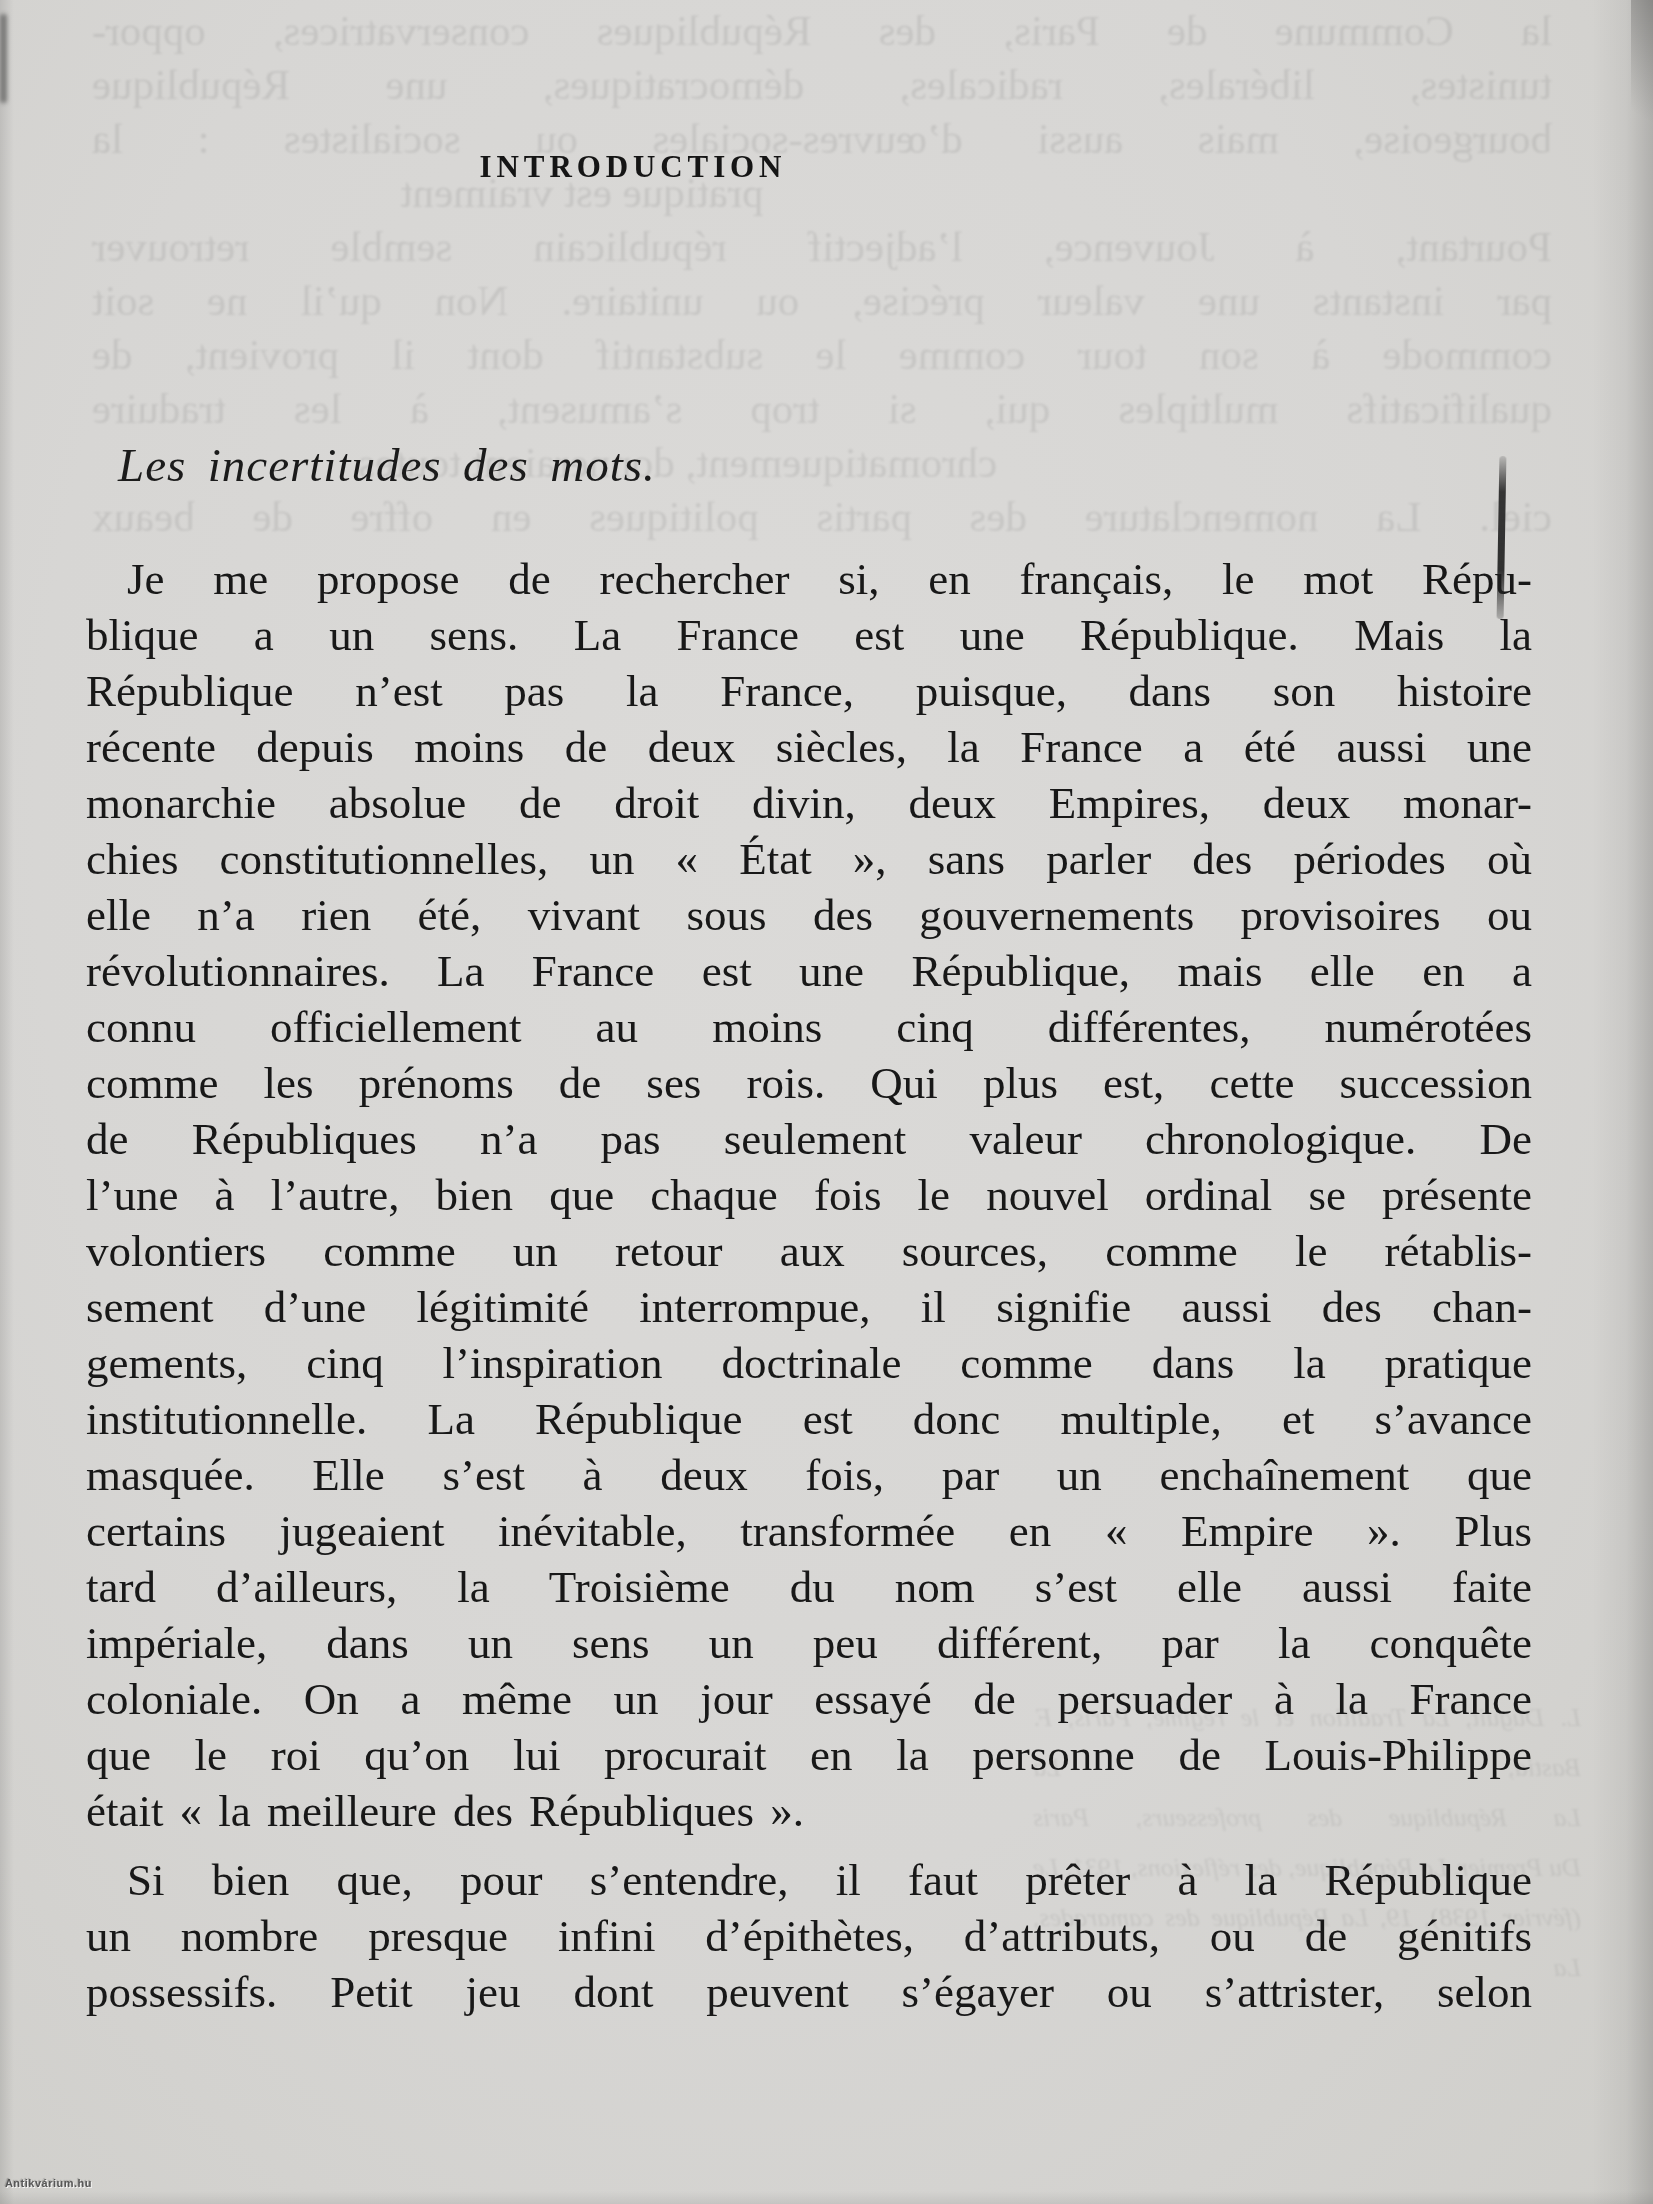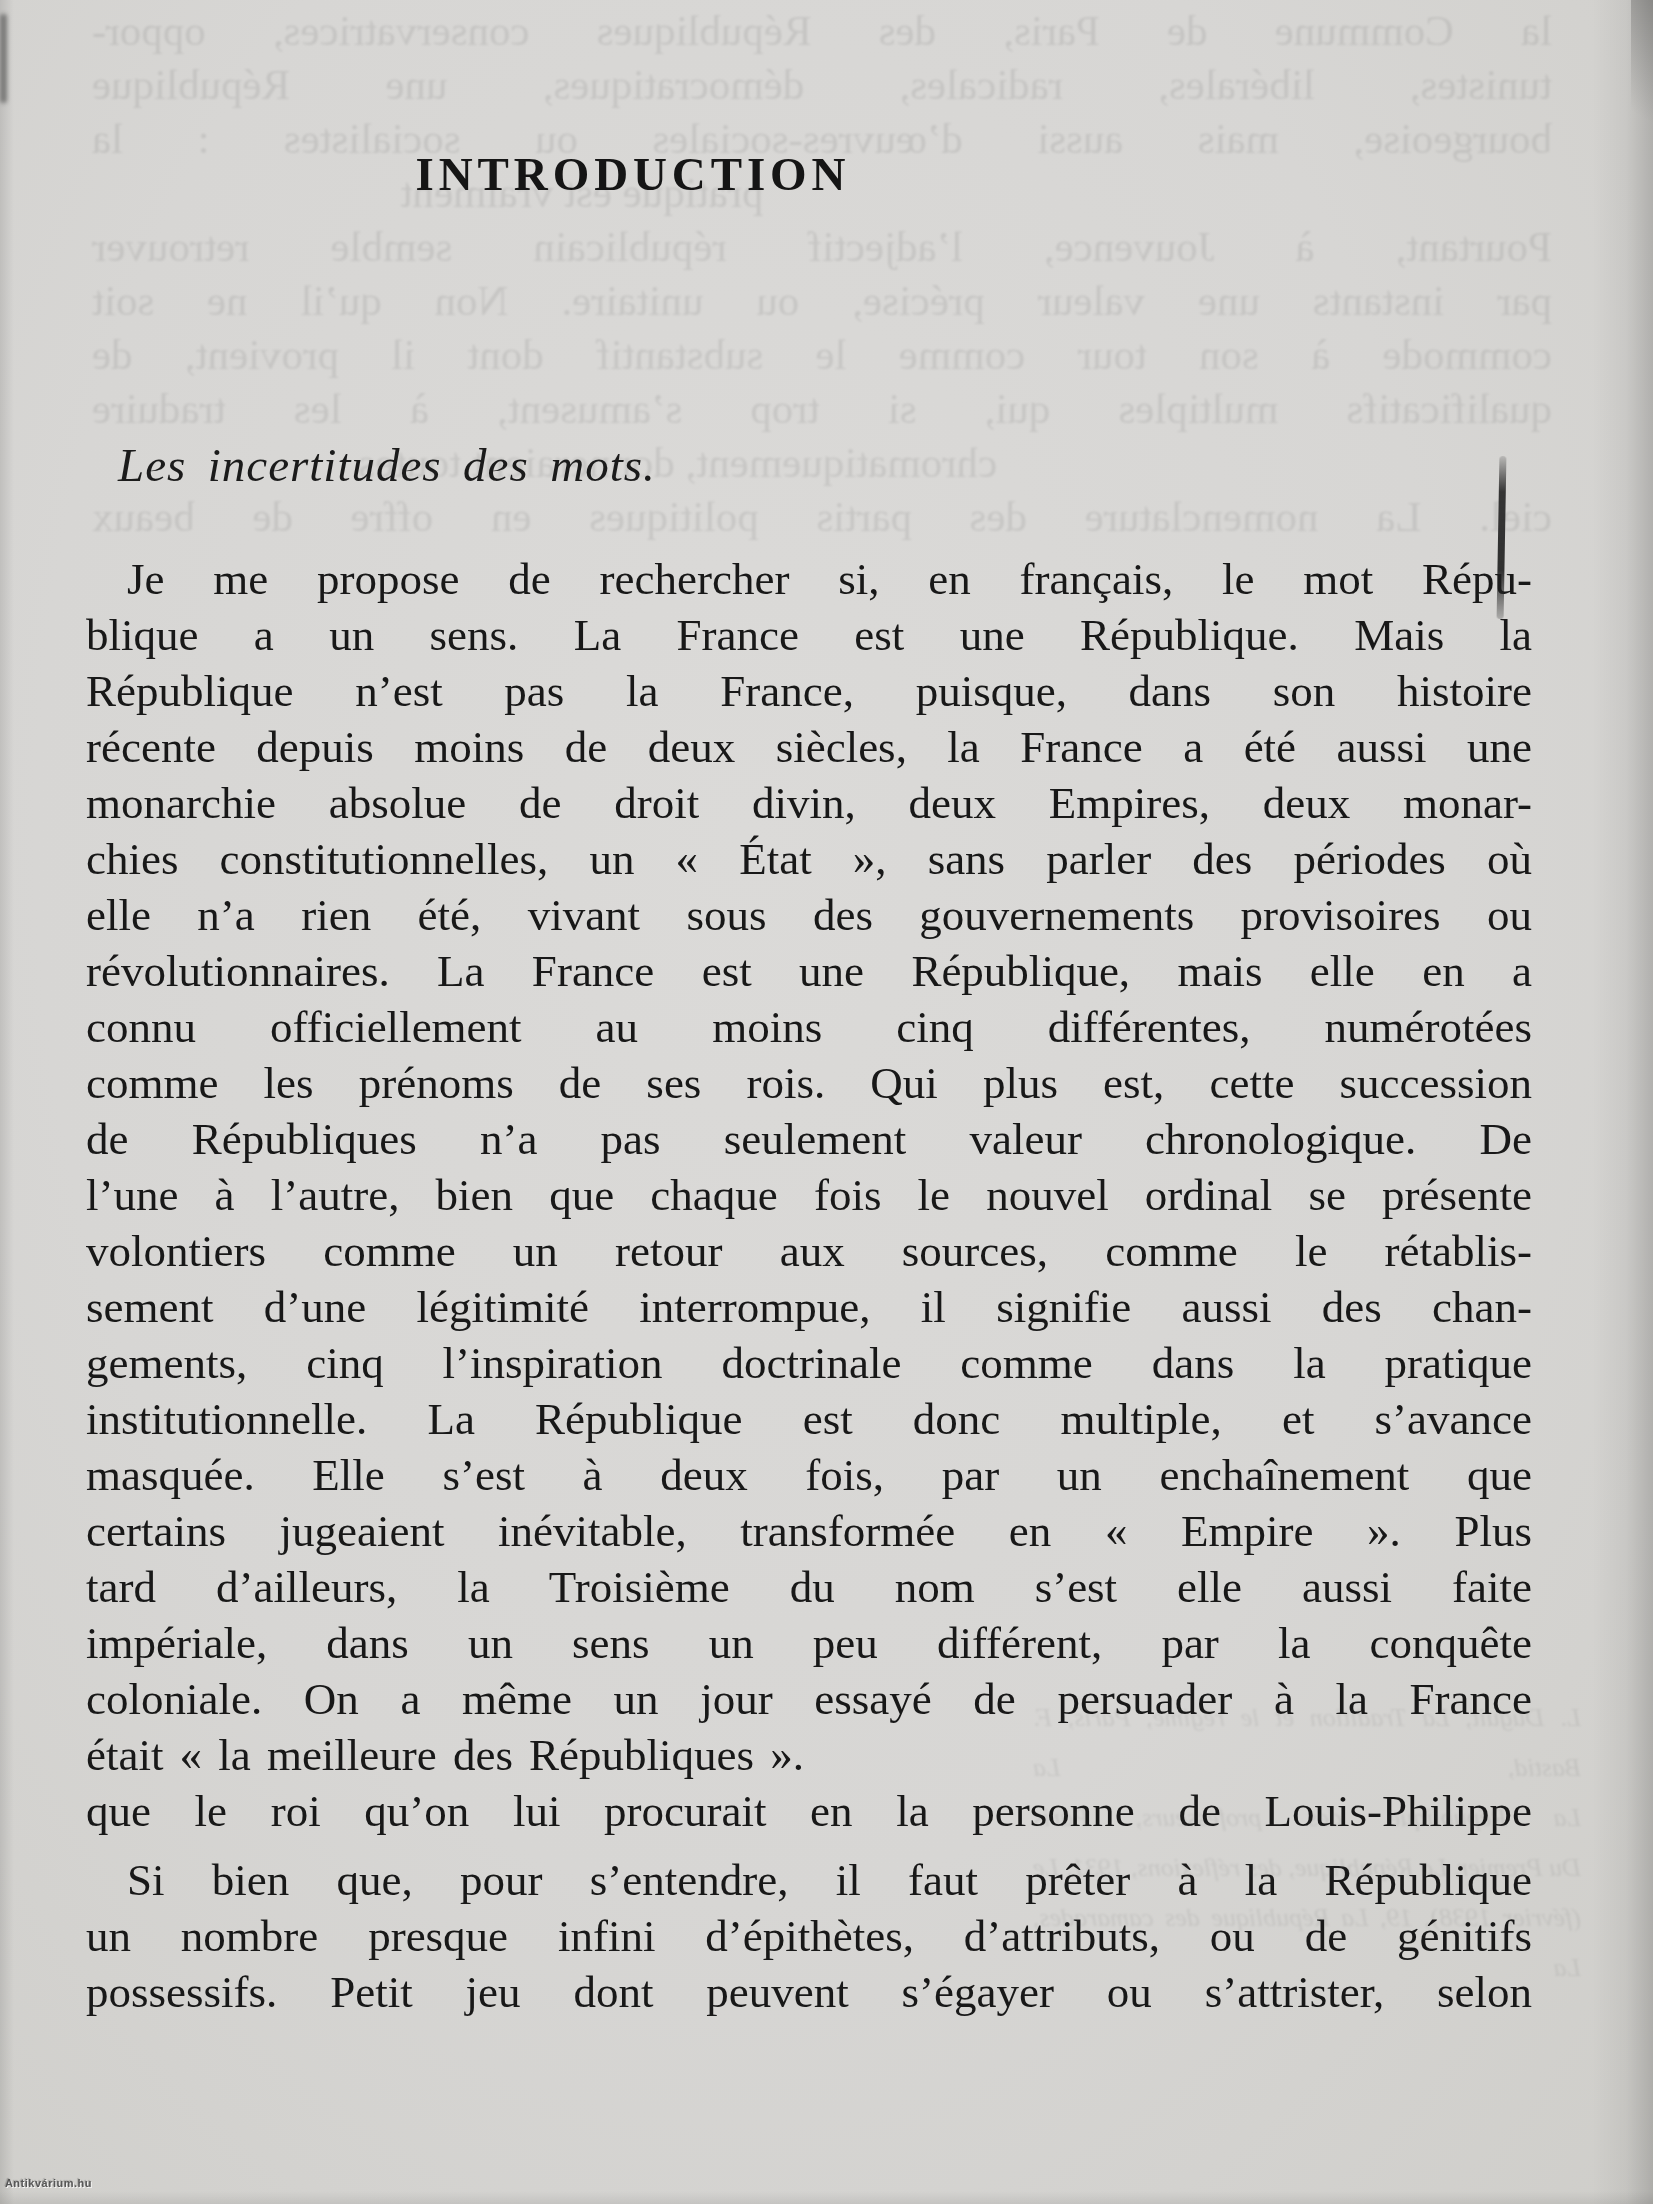--- a/index.html
+++ b/index.html
@@ -35,21 +35,21 @@
     opacity:0.12;
   }
   .gline{text-align:justify;text-align-last:justify;}
   .gline.short{width:46%;margin-left:auto;text-align-last:left;}
   .gline.mid{width:62%;margin-left:auto;text-align-last:left;}
 
   
   .title{
     position:absolute;top:151px;left:633px;margin:0;
     transform:translateX(-50%);
-    font-weight:bold;font-size:47px;line-height:1;
+    font-weight:bold;font-size:31px;line-height:1;
     letter-spacing:4.9px;color:#151515;
     white-space:nowrap;
   }
   .heading{
     position:absolute;top:442px;left:118px;
     font-style:italic;font-size:47px;line-height:1;
     letter-spacing:1px;word-spacing:8.7px;color:#1b1b1b;
     white-space:nowrap;
   }
   .body-text{
@@ -139,22 +139,22 @@
       <div class="bline">l’une à l’autre, bien que chaque fois le nouvel ordinal se présente</div>
       <div class="bline">volontiers comme un retour aux sources, comme le rétablis-</div>
       <div class="bline">sement d’une légitimité interrompue, il signifie aussi des chan-</div>
       <div class="bline">gements, cinq l’inspiration doctrinale comme dans la pratique</div>
       <div class="bline">institutionnelle. La République est donc multiple, et s’avance</div>
       <div class="bline">masquée. Elle s’est à deux fois, par un enchaînement que</div>
       <div class="bline">certains jugeaient inévitable, transformée en « Empire ». Plus</div>
       <div class="bline">tard d’ailleurs, la Troisième du nom s’est elle aussi faite</div>
       <div class="bline">impériale, dans un sens un peu différent, par la conquête</div>
       <div class="bline">coloniale. On a même un jour essayé de persuader à la France</div>
+      <div class="bline">que le roi qu’on lui procurait en la personne de Louis-Philippe</div>
       <div class="bline lastline">était « la meilleure des Républiques ».</div>
-      <div class="bline">que le roi qu’on lui procurait en la personne de Louis-Philippe</div>
     </div>
     <div class="para para2">
       <div class="bline first">Si bien que, pour s’entendre, il faut prêter à la République</div>
       <div class="bline">un nombre presque infini d’épithètes, d’attributs, ou de génitifs</div>
       <div class="bline">possessifs. Petit jeu dont peuvent s’égayer ou s’attrister, selon</div>
     </div>
   </div>
 
   <div class="ghost ghost-bottom">
     <div class="gline">L. Duguit, La Tradition et le régime, Paris, F. Bastid, La</div>

